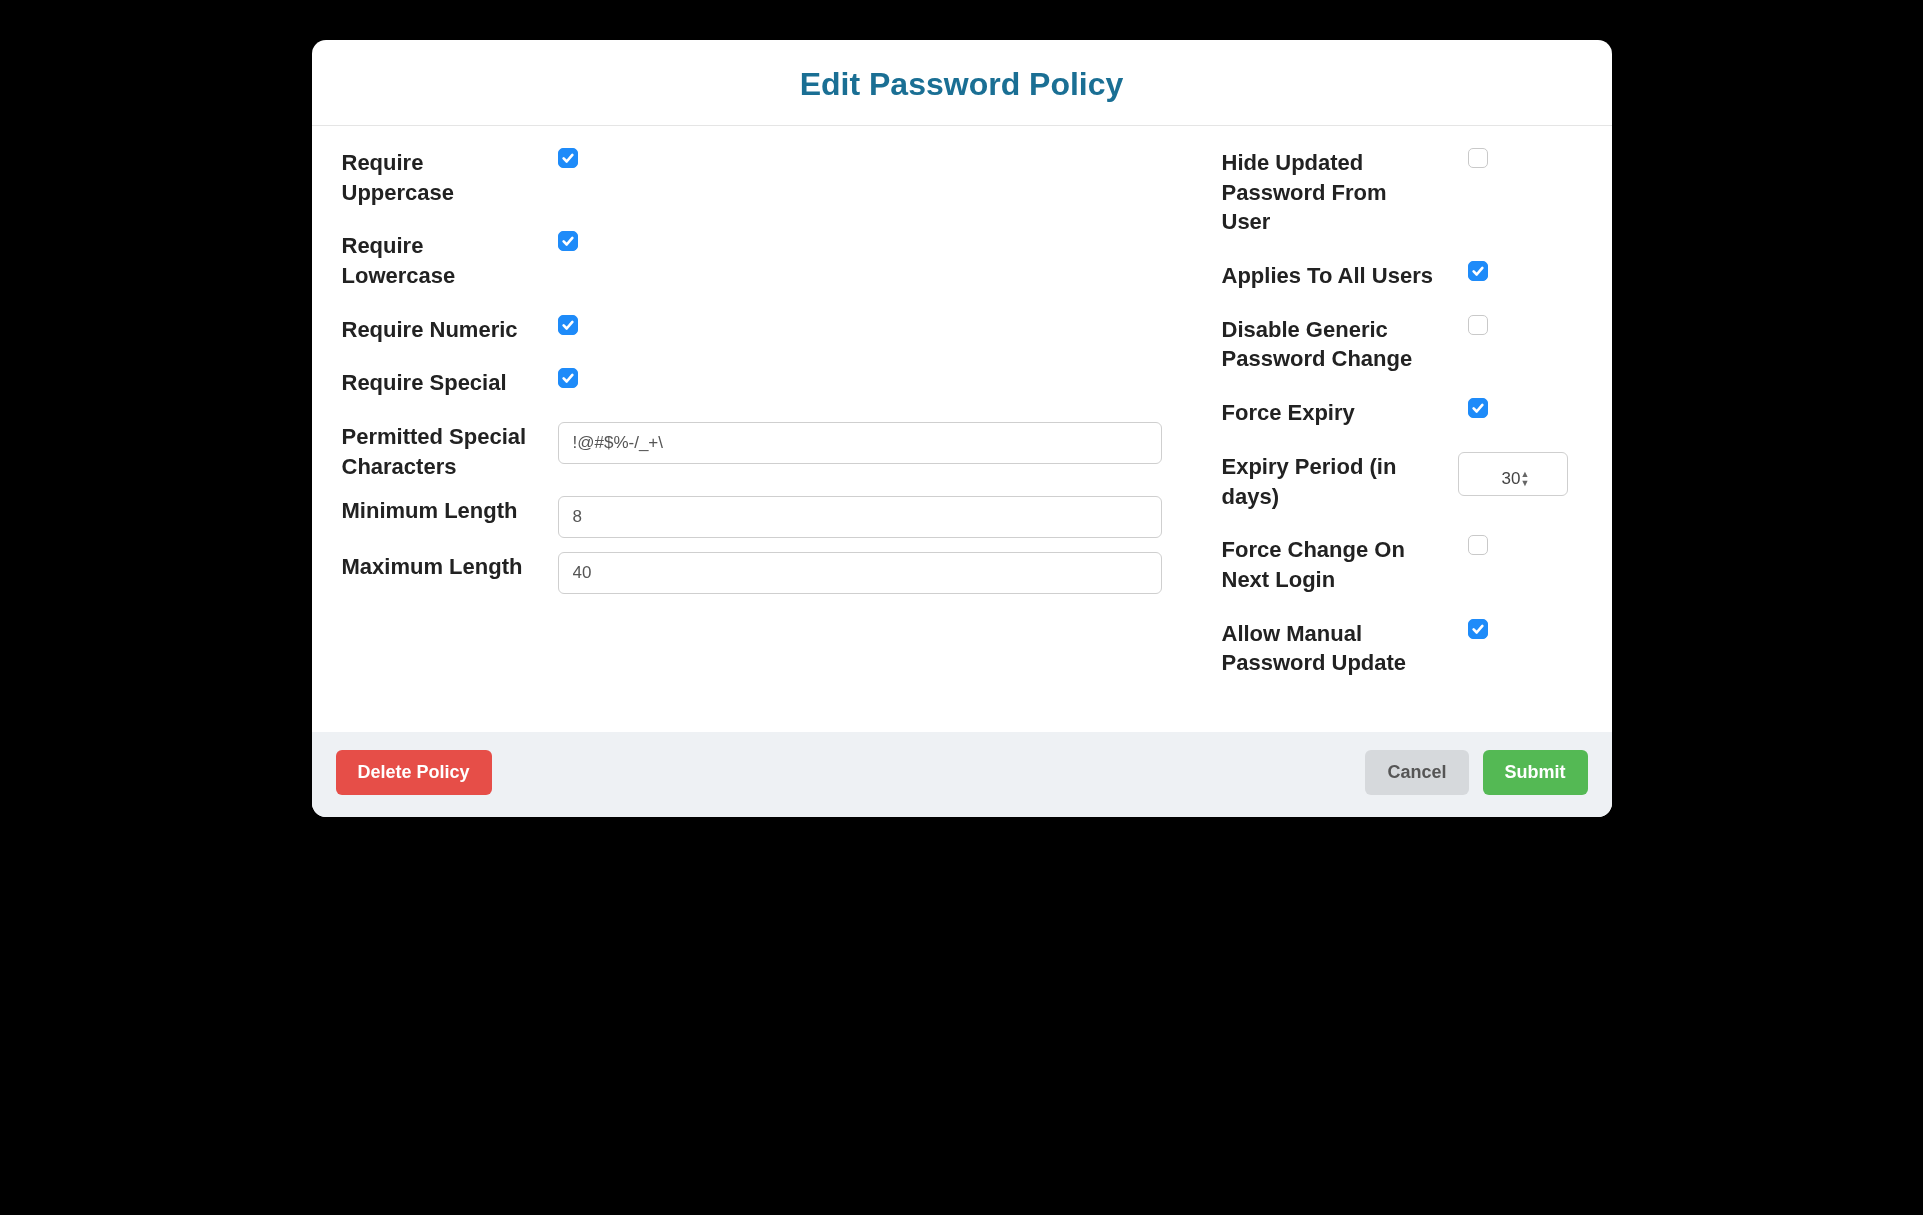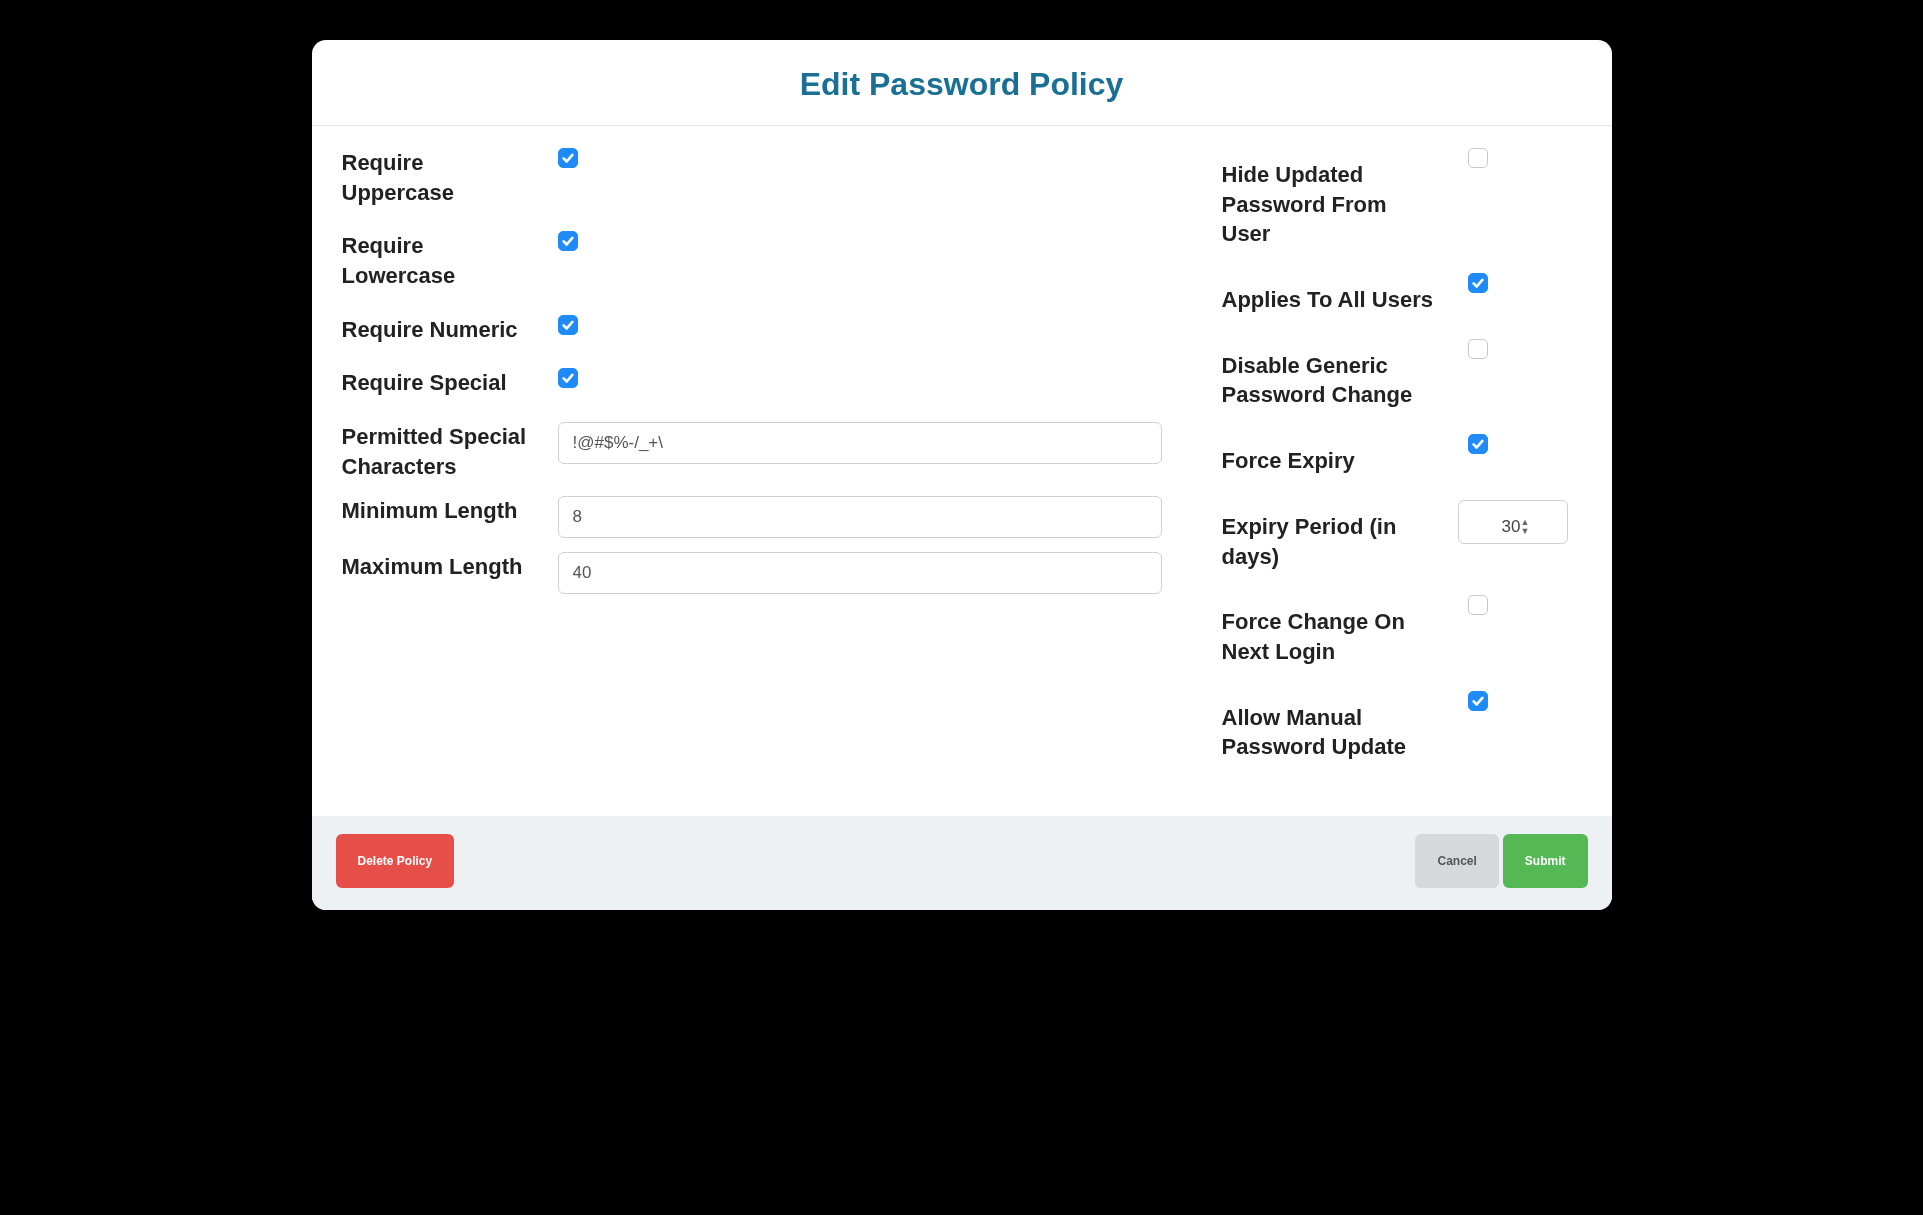--- a/index.html
+++ b/index.html
@@ -46,21 +46,21 @@
     gap: 16px;
   }
   .field-row.tight { margin-bottom: 14px; }
   .field-label {
     font-size: 22px;
     font-weight: 700;
     color: #222;
     flex: 0 0 200px;
     line-height: 1.35;
   }
-  .col-right .field-label { flex: 0 0 220px; margin-top: 12px; }
+  .col-right .field-label { flex: 0 0 220px; }
   .field-control {
     flex: 1;
     display: flex;
     align-items: center;
   }
   .col-right .field-control { flex: 0 0 auto; justify-content: flex-end; min-width: 30px; }
 
   
   .chk {
     width: 20px; height: 20px;
@@ -109,32 +109,32 @@
   .stepper-arrows span { user-select: none; }
 
   .panel-footer {
     display: flex;
     align-items: center;
     justify-content: space-between;
     padding: 18px 24px 22px 24px;
     background: #eef1f4;
   }
   .btn {
-    font-size: 12px;
+    font-size: 18px;
     font-weight: 600;
-    padding: 20px 22px;
+    padding: 12px 22px;
     border-radius: 6px;
     border: none;
     cursor: pointer;
     color: #fff;
   }
   .btn-danger { background: #e64e48; }
   .btn-secondary { background: #d6d9dc; color: #555; }
   .btn-success { background: #54b954; }
-  .footer-right { display: flex; gap: 4px; }
+  .footer-right { display: flex; gap: 14px; }
 </style>
 </head>
 <body>
 
 <div class="panel">
 
   <div class="panel-header">
     <h1>Edit Password Policy</h1>
   </div>
 

